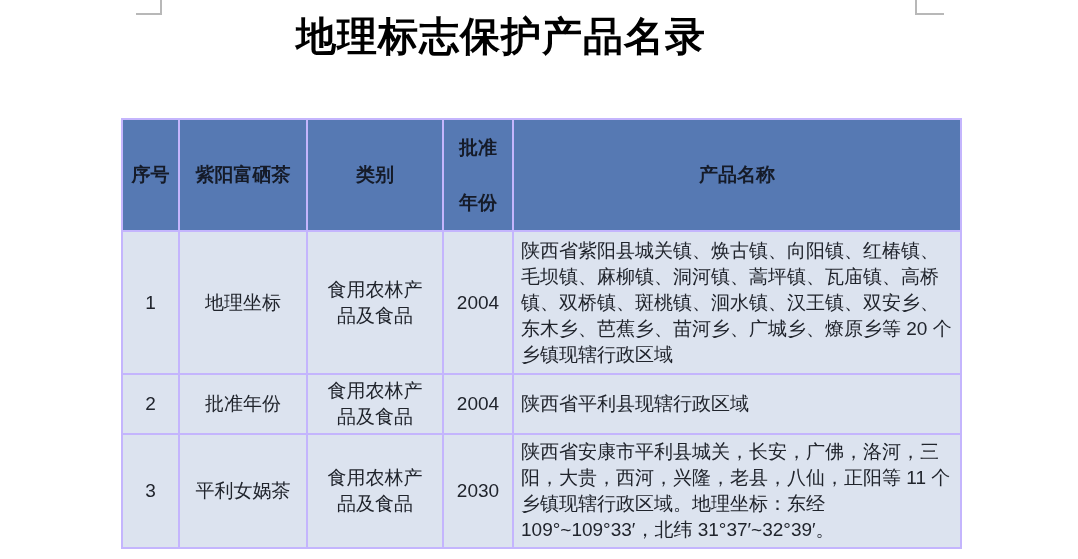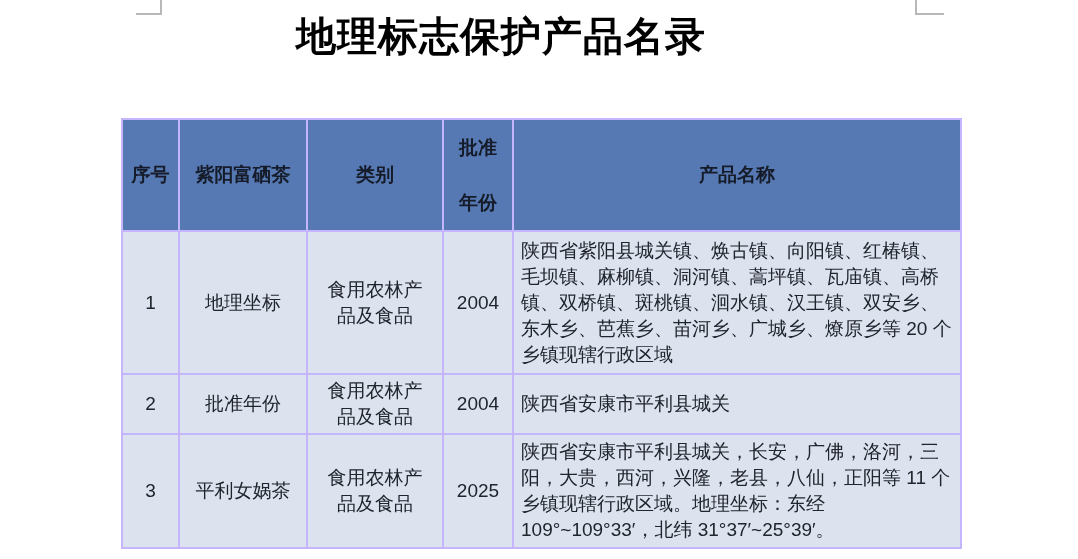--- a/index.html
+++ b/index.html
@@ -141,27 +141,27 @@
         <td>2004</td>
         <td class="scope">陕西省紫阳县城关镇、焕古镇、向阳镇、红椿镇、毛坝镇、麻柳镇、洞河镇、蒿坪镇、瓦庙镇、高桥镇、双桥镇、斑桃镇、洄水镇、汉王镇、双安乡、东木乡、芭蕉乡、苗河乡、广城乡、燎原乡等 20 个乡镇现辖行政区域</td>
       </tr>
       <tr class="r2">
         <td>2</td>
         <td>批准年份</td>
         <td>
           <span class="cat-wrap">食用农林产品及食品</span>
         </td>
         <td>2004</td>
-        <td class="scope">陕西省安康市平利县城关</td>
+        <td class="scope">陕西省平利县现辖行政区域</td>
       </tr>
       <tr class="r3">
         <td>3</td>
         <td>平利女娲茶</td>
         <td>
           <span class="cat-wrap">食用农林产品及食品</span>
         </td>
-        <td>2025</td>
-        <td class="scope">陕西省安康市平利县城关，长安，广佛，洛河，三阳，大贵，西河，兴隆，老县，八仙，正阳等 11 个乡镇现辖行政区域。地理坐标：东经 109°~109°33′，北纬 31°37′~25°39′。</td>
+        <td>2030</td>
+        <td class="scope">陕西省安康市平利县城关，长安，广佛，洛河，三阳，大贵，西河，兴隆，老县，八仙，正阳等 11 个乡镇现辖行政区域。地理坐标：东经 109°~109°33′，北纬 31°37′~32°39′。</td>
       </tr>
     </tbody>
   </table>
 
 </div>
 
 </body></html>

